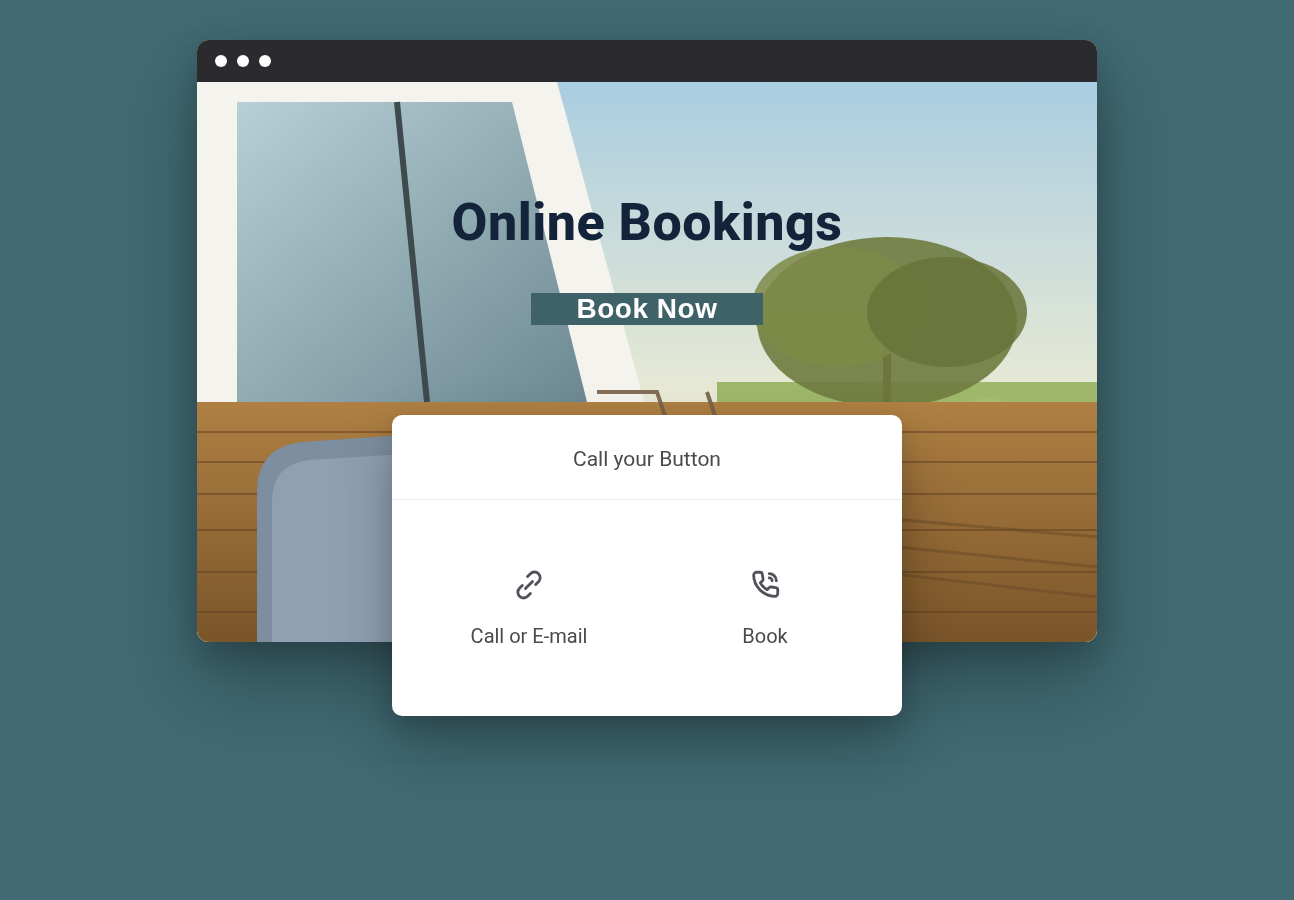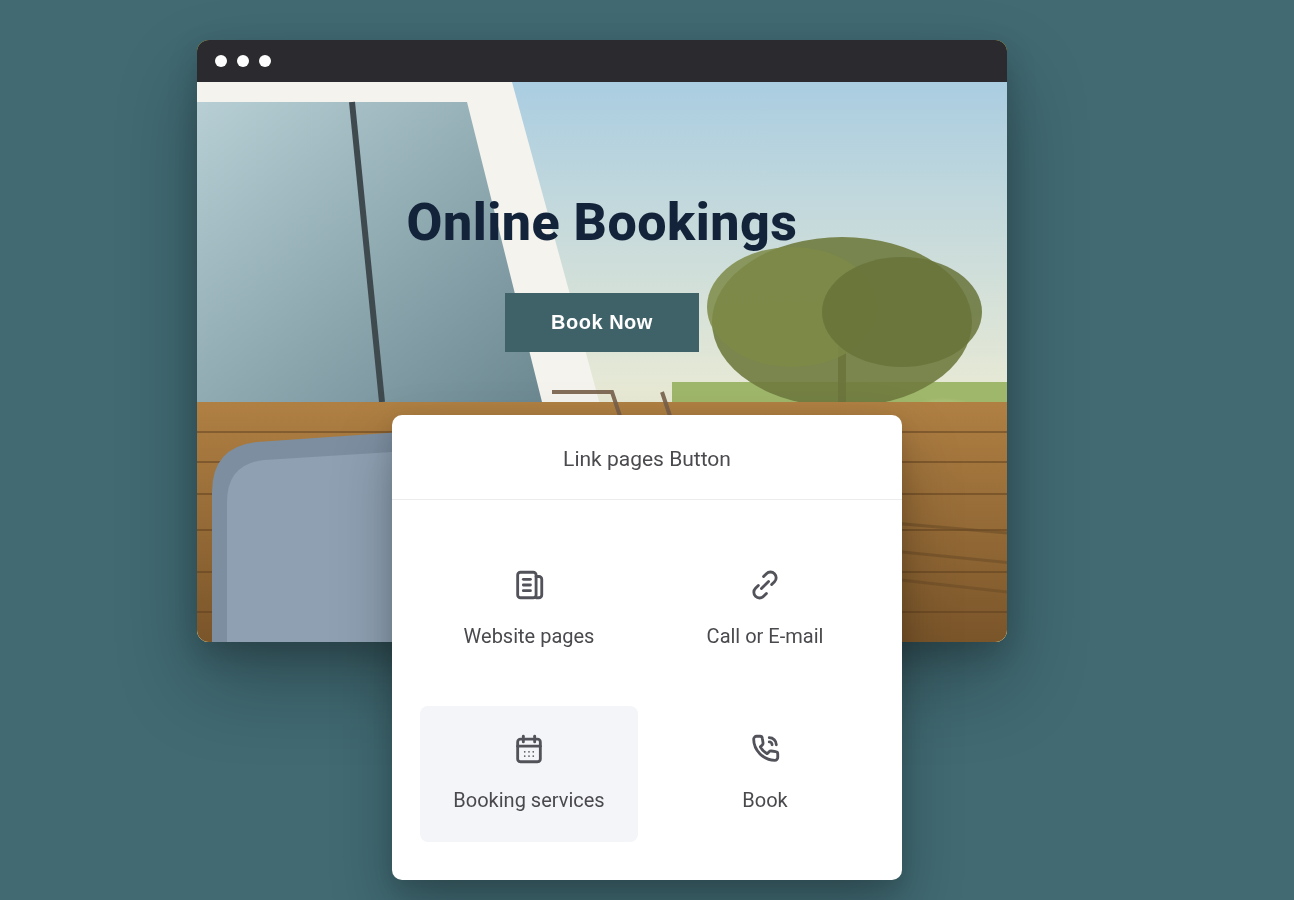--- a/index.html
+++ b/index.html
@@ -10,21 +10,21 @@
     display: flex;
     align-items: flex-start;
     justify-content: center;
     padding-top: 40px;
   }
   .stage {
     position: relative;
     width: 900px;
   }
   .browser {
-    width: 810px;
+    width: 900px;
     border-radius: 12px;
     overflow: hidden;
     box-shadow: 0 40px 80px rgba(0,0,0,0.28), 0 12px 30px rgba(0,0,0,0.18);
     background: #fde047;
   }
   .titlebar {
     height: 42px;
     background: #2b2b2f;
     display: flex;
     align-items: center;
@@ -51,23 +51,23 @@
   .hero-title {
     font-size: 52px;
     font-weight: 800;
     color: #13233a;
     letter-spacing: 0.5px;
   }
   .cta {
     margin-top: 40px;
     background: #3f6168;
     color: #fff;
-    font-size: 20px;
+    font-size: 28px;
     font-weight: 800;
-    padding: 18px 46px;
+    padding: 0 46px;
     border: none;
     cursor: pointer;
     letter-spacing: 0.5px;
   }
 
   .panel {
     position: absolute;
     left: 50%;
     transform: translateX(-50%);
     top: 375px;
@@ -175,57 +175,32 @@
       </svg>
 
       <div class="hero-content">
         <div class="hero-title">Online Bookings</div>
         <button class="cta">Book Now</button>
       </div>
     </div>
   </div>
 
   <div class="panel">
-    <div class="panel-header">Link pages Button</div>
+    <div class="panel-header">Call your Button</div>
     <div class="grid">
-      <div class="tile">
-        <svg viewBox="0 0 24 24">
-          <rect x="4" y="3" width="13" height="18" rx="2" class="icon-stroke"></rect>
-          <path d="M17 6 h2 a2 2 0 0 1 2 2 v11 a2 2 0 0 1 -2 2 h-2" class="icon-stroke"></path>
-          <line x1="8" y1="8" x2="13" y2="8" class="icon-stroke"></line>
-          <line x1="8" y1="12" x2="13" y2="12" class="icon-stroke"></line>
-          <line x1="8" y1="16" x2="13" y2="16" class="icon-stroke"></line>
-        </svg>
-        <div class="label">Website pages</div>
-      </div>
 
       <div class="tile">
         <svg viewBox="0 0 24 24">
           <path d="M9.5 14.5 L14.5 9.5" class="icon-stroke"></path>
           <path d="M11 6 l2 -2 a4 4 0 0 1 5.7 5.7 l-2 2" class="icon-stroke"></path>
           <path d="M13 18 l-2 2 a4 4 0 0 1 -5.7 -5.7 l2 -2" class="icon-stroke"></path>
         </svg>
         <div class="label">Call or E-mail</div>
       </div>
 
-      <div class="tile selected">
-        <svg viewBox="0 0 24 24">
-          <rect x="4" y="5" width="16" height="16" rx="2" class="icon-stroke"></rect>
-          <line x1="4" y1="10" x2="20" y2="10" class="icon-stroke"></line>
-          <line x1="8" y1="3" x2="8" y2="7" class="icon-stroke"></line>
-          <line x1="16" y1="3" x2="16" y2="7" class="icon-stroke"></line>
-          <circle cx="9" cy="14" r="0.6" fill="#52525a"></circle>
-          <circle cx="12" cy="14" r="0.6" fill="#52525a"></circle>
-          <circle cx="15" cy="14" r="0.6" fill="#52525a"></circle>
-          <circle cx="9" cy="17" r="0.6" fill="#52525a"></circle>
-          <circle cx="12" cy="17" r="0.6" fill="#52525a"></circle>
-          <circle cx="15" cy="17" r="0.6" fill="#52525a"></circle>
-        </svg>
-        <div class="label">Booking services</div>
-      </div>
 
       <div class="tile">
         <svg viewBox="0 0 24 24">
           <path d="M6 3 C5 3 4 4 4 5 C4 13 11 20 19 20 C20 20 21 19 21 18 L21 15.5 C21 14.7 20.4 14 19.6 13.9 L16.5 13.4 C15.9 13.3 15.3 13.5 14.9 13.9 L13.5 15.3 C11.3 14.1 9.9 12.7 8.7 10.5 L10.1 9.1 C10.5 8.7 10.7 8.1 10.6 7.5 L10.1 4.4 C10 3.6 9.3 3 8.5 3 Z" class="icon-stroke"></path>
           <path d="M15 4 a5 5 0 0 1 5 5" class="icon-stroke"></path>
           <path d="M15 7 a2 2 0 0 1 2 2" class="icon-stroke"></path>
         </svg>
         <div class="label">Book</div>
       </div>
     </div>

